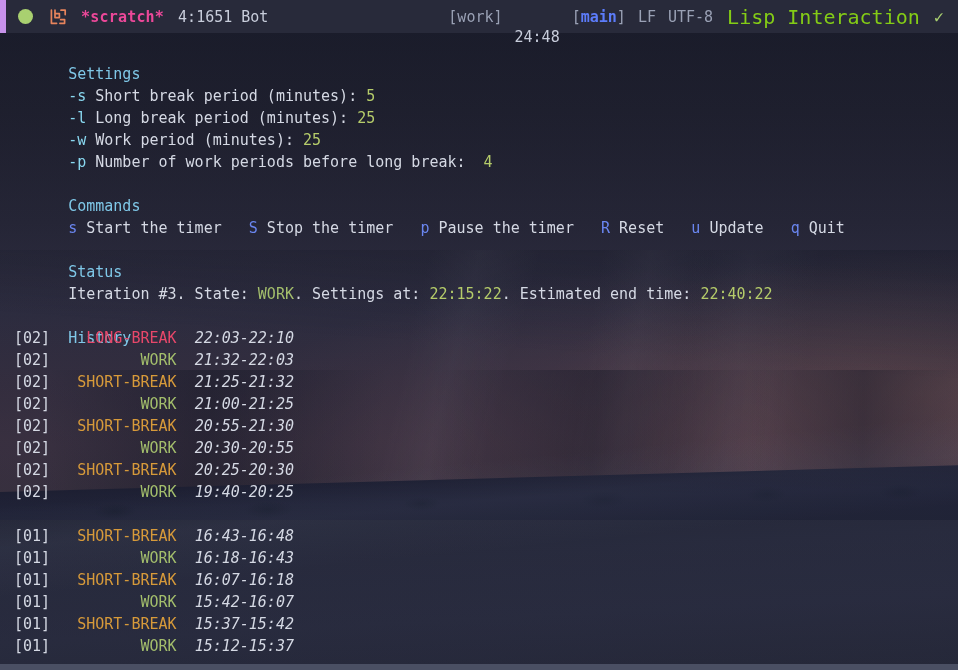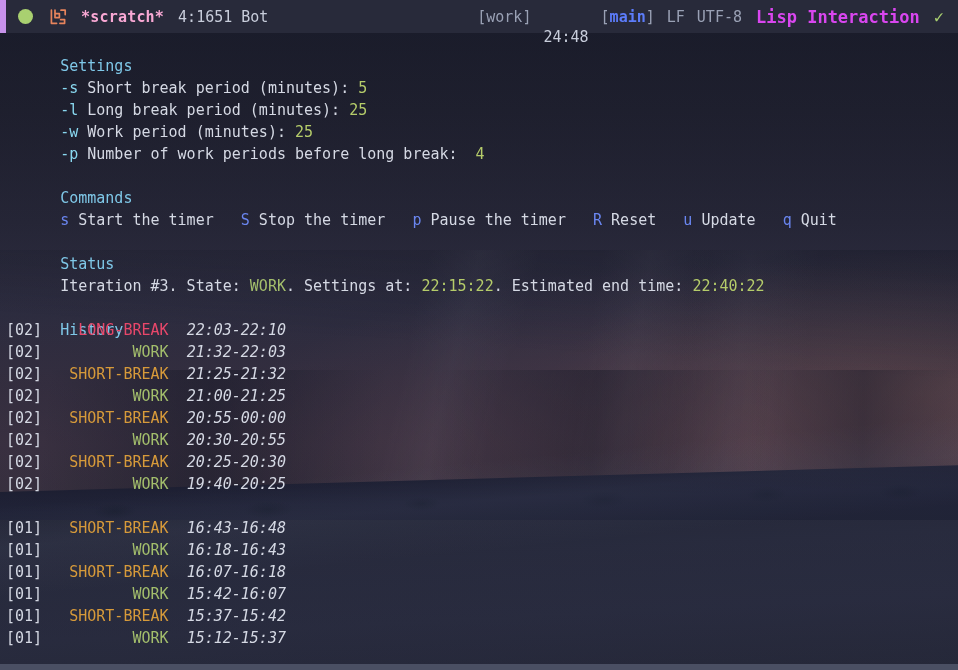--- a/index.html
+++ b/index.html
@@ -123,47 +123,47 @@
   .ml-gap-sm { width: 12px; flex: 0 0 auto; }
   .ml-gap-md { width: 14px; flex: 0 0 auto; }
   #ml-dot {
     width: 15px; height: 15px;
     border-radius: 50%;
     background: #a9d070;
     flex: 0 0 auto;
   }
   #ml-lisp-icon { flex: 0 0 auto; display: block; }
   #ml-buffer {
-    color: #f9a8d4;
+    color: #ec4899;
     font-weight: bold;
     font-size: 15px;
     letter-spacing: .2px;
     flex: 0 0 auto;
   }
   #ml-pos {
     color: #c8cddb;
     font-size: 15px;
     flex: 0 0 auto;
   }
   #ml-spacer { flex: 1 1 auto; }
   .ml-dim   { color: #9aa1b5; }
   .ml-plain { color: #c8cddb; margin-top: 40px; }
   .ml-branch-name { color: #5c7cfa; font-weight: bold; }
-  #ml-major { color: #d946ef; font-weight: bold; font-size: 17px; }
+  #ml-major { color: #84cc16; font-weight: normal; font-size: 20px; }
   #ml-check { color: #a9d070; font-size: 17px; font-weight: bold; }
   #ml-right-pad { width: 14px; flex: 0 0 auto; }
 
   
   #buffer {
     position: absolute;
     left: 0; top: 33px;
     width: 916px;
     height: 631px;
     z-index: 4;
-    padding: 0;
+    padding: 8px;
     box-sizing: border-box;
   }
   .line {
     height: 22px;
     line-height: 22px;
     white-space: pre;
     padding-left: 6px;
     font-size: 15px;
   }
   .blank { height: 22px; }
@@ -282,21 +282,21 @@
     <div class="blank"></div>
 
     <div class="line">
       <span class="hdr">History</span>
     </div>
     <div id="history-rows">
         <div class="line"><span class="tag">[02]</span><span class="tag">    </span><span class="long">LONG-BREAK</span><span>  </span><span class="time">22:03-22:10</span></div>
         <div class="line"><span class="tag">[02]</span><span class="tag">          </span><span class="work">WORK</span><span>  </span><span class="time">21:32-22:03</span></div>
         <div class="line"><span class="tag">[02]</span><span class="tag">   </span><span class="short">SHORT-BREAK</span><span>  </span><span class="time">21:25-21:32</span></div>
         <div class="line"><span class="tag">[02]</span><span class="tag">          </span><span class="work">WORK</span><span>  </span><span class="time">21:00-21:25</span></div>
-        <div class="line"><span class="tag">[02]</span><span class="tag">   </span><span class="short">SHORT-BREAK</span><span>  </span><span class="time">20:55-00:00</span></div>
+        <div class="line"><span class="tag">[02]</span><span class="tag">   </span><span class="short">SHORT-BREAK</span><span>  </span><span class="time">20:55-21:30</span></div>
         <div class="line"><span class="tag">[02]</span><span class="tag">          </span><span class="work">WORK</span><span>  </span><span class="time">20:30-20:55</span></div>
         <div class="line"><span class="tag">[02]</span><span class="tag">   </span><span class="short">SHORT-BREAK</span><span>  </span><span class="time">20:25-20:30</span></div>
         <div class="line"><span class="tag">[02]</span><span class="tag">          </span><span class="work">WORK</span><span>  </span><span class="time">19:40-20:25</span></div>
         <div class="blank"></div>
         <div class="line"><span class="tag">[01]</span><span class="tag">   </span><span class="short">SHORT-BREAK</span><span>  </span><span class="time">16:43-16:48</span></div>
         <div class="line"><span class="tag">[01]</span><span class="tag">          </span><span class="work">WORK</span><span>  </span><span class="time">16:18-16:43</span></div>
         <div class="line"><span class="tag">[01]</span><span class="tag">   </span><span class="short">SHORT-BREAK</span><span>  </span><span class="time">16:07-16:18</span></div>
         <div class="line"><span class="tag">[01]</span><span class="tag">          </span><span class="work">WORK</span><span>  </span><span class="time">15:42-16:07</span></div>
         <div class="line"><span class="tag">[01]</span><span class="tag">   </span><span class="short">SHORT-BREAK</span><span>  </span><span class="time">15:37-15:42</span></div>
         <div class="line"><span class="tag">[01]</span><span class="tag">          </span><span class="work">WORK</span><span>  </span><span class="time">15:12-15:37</span></div>

